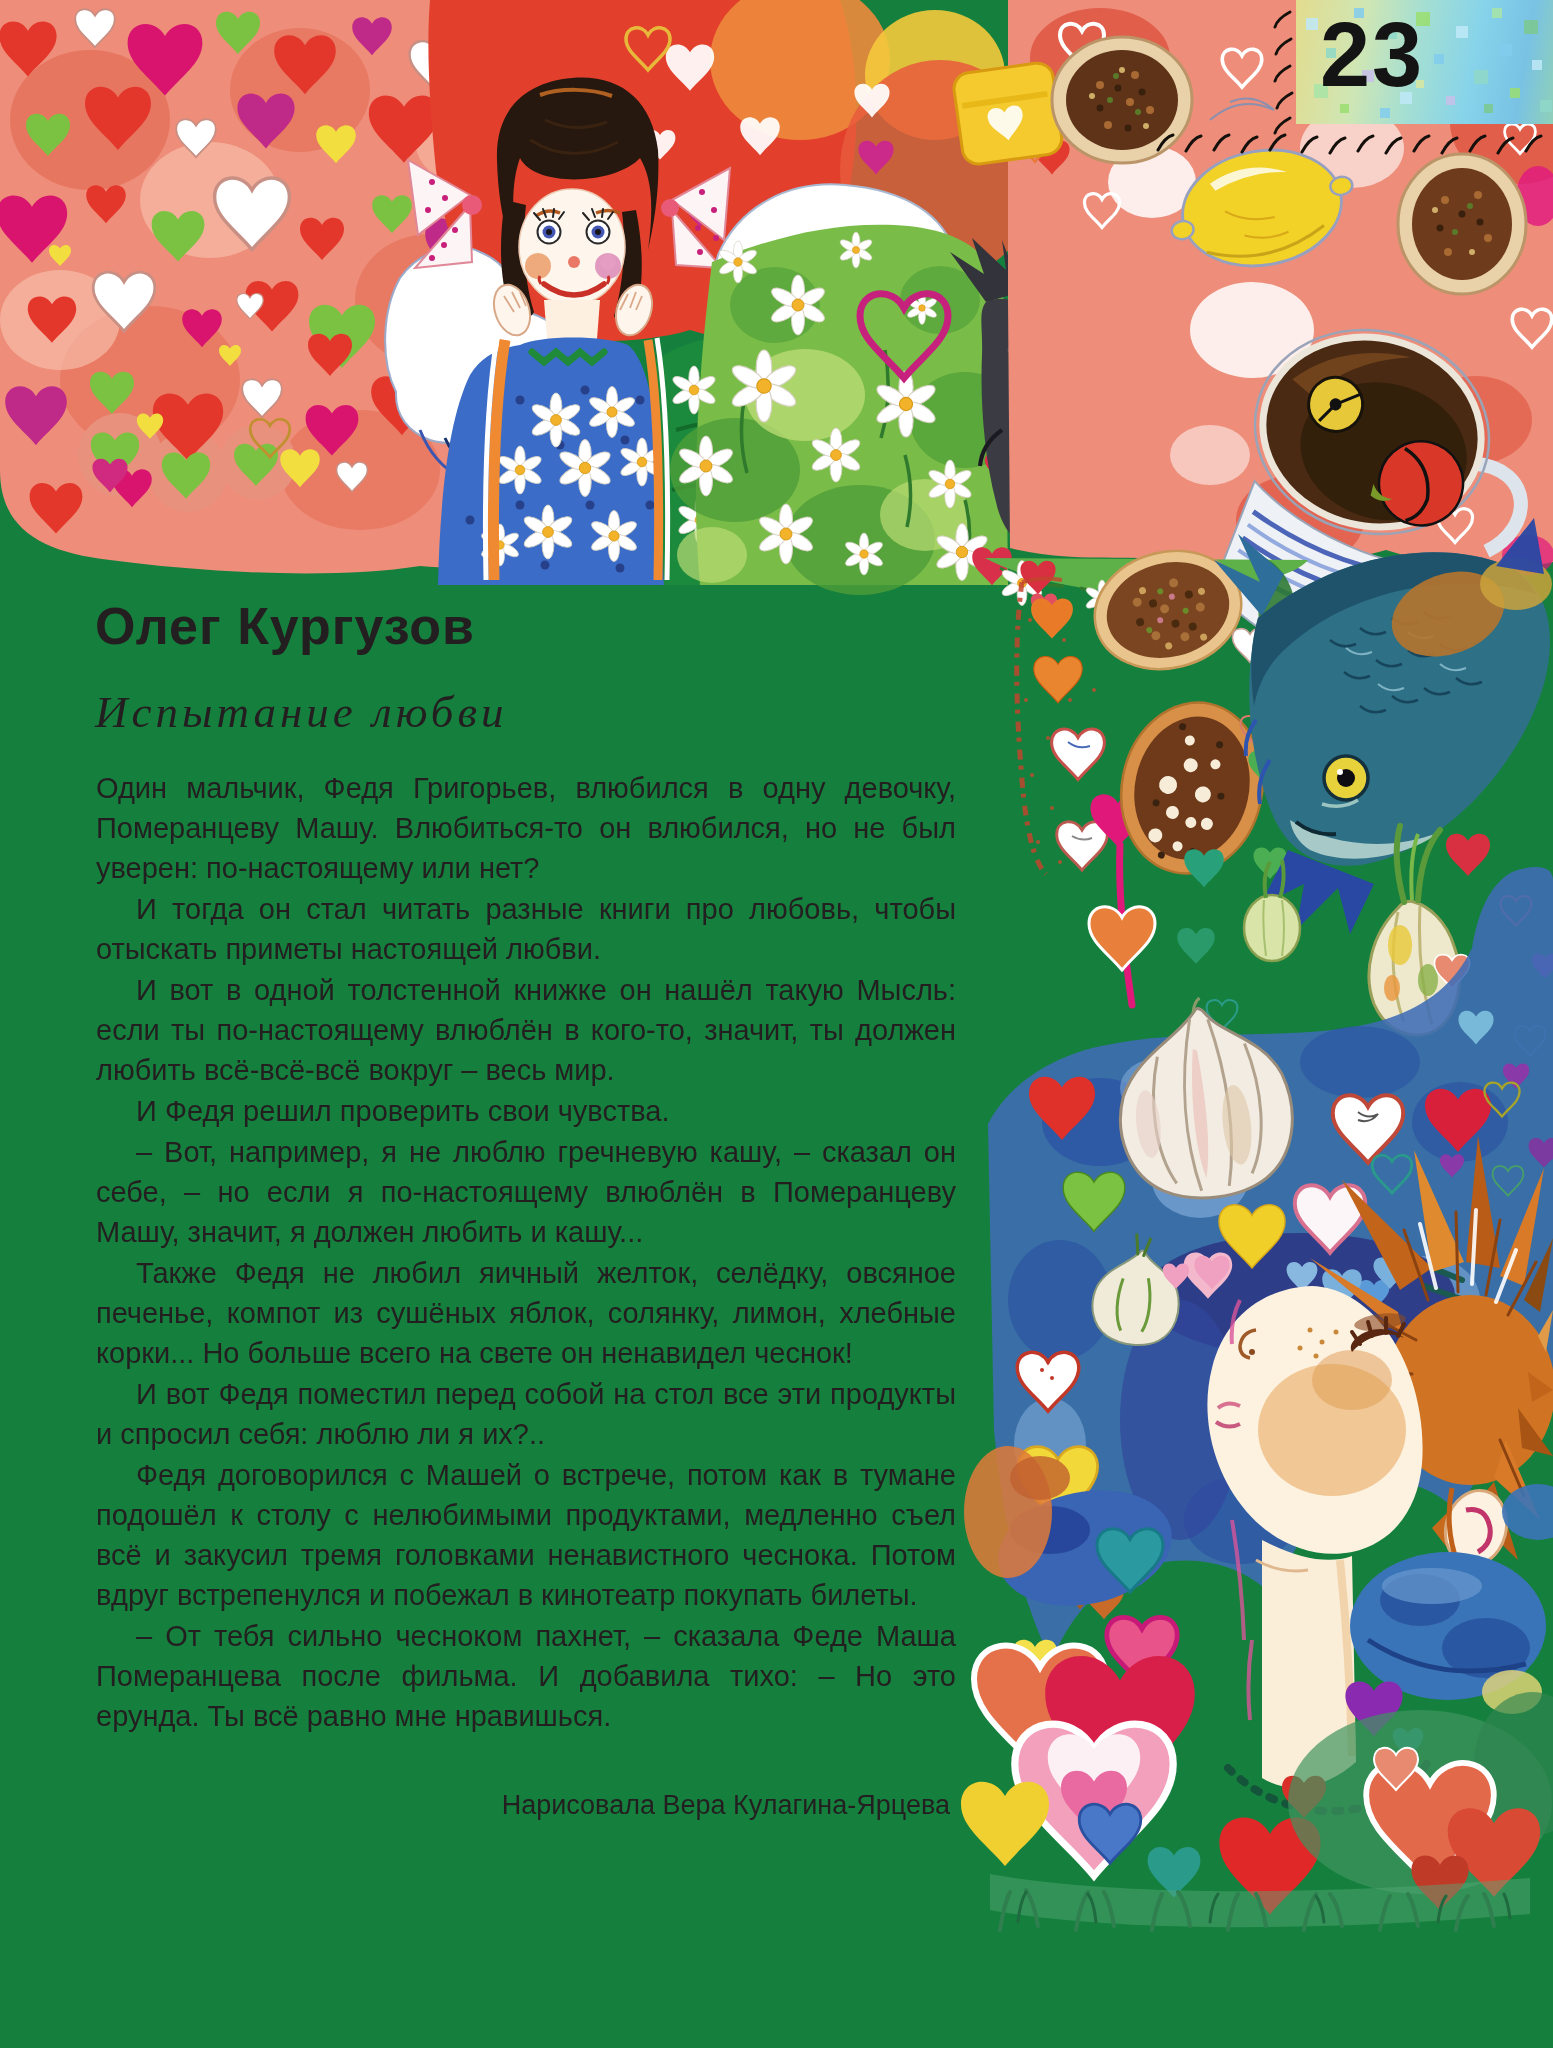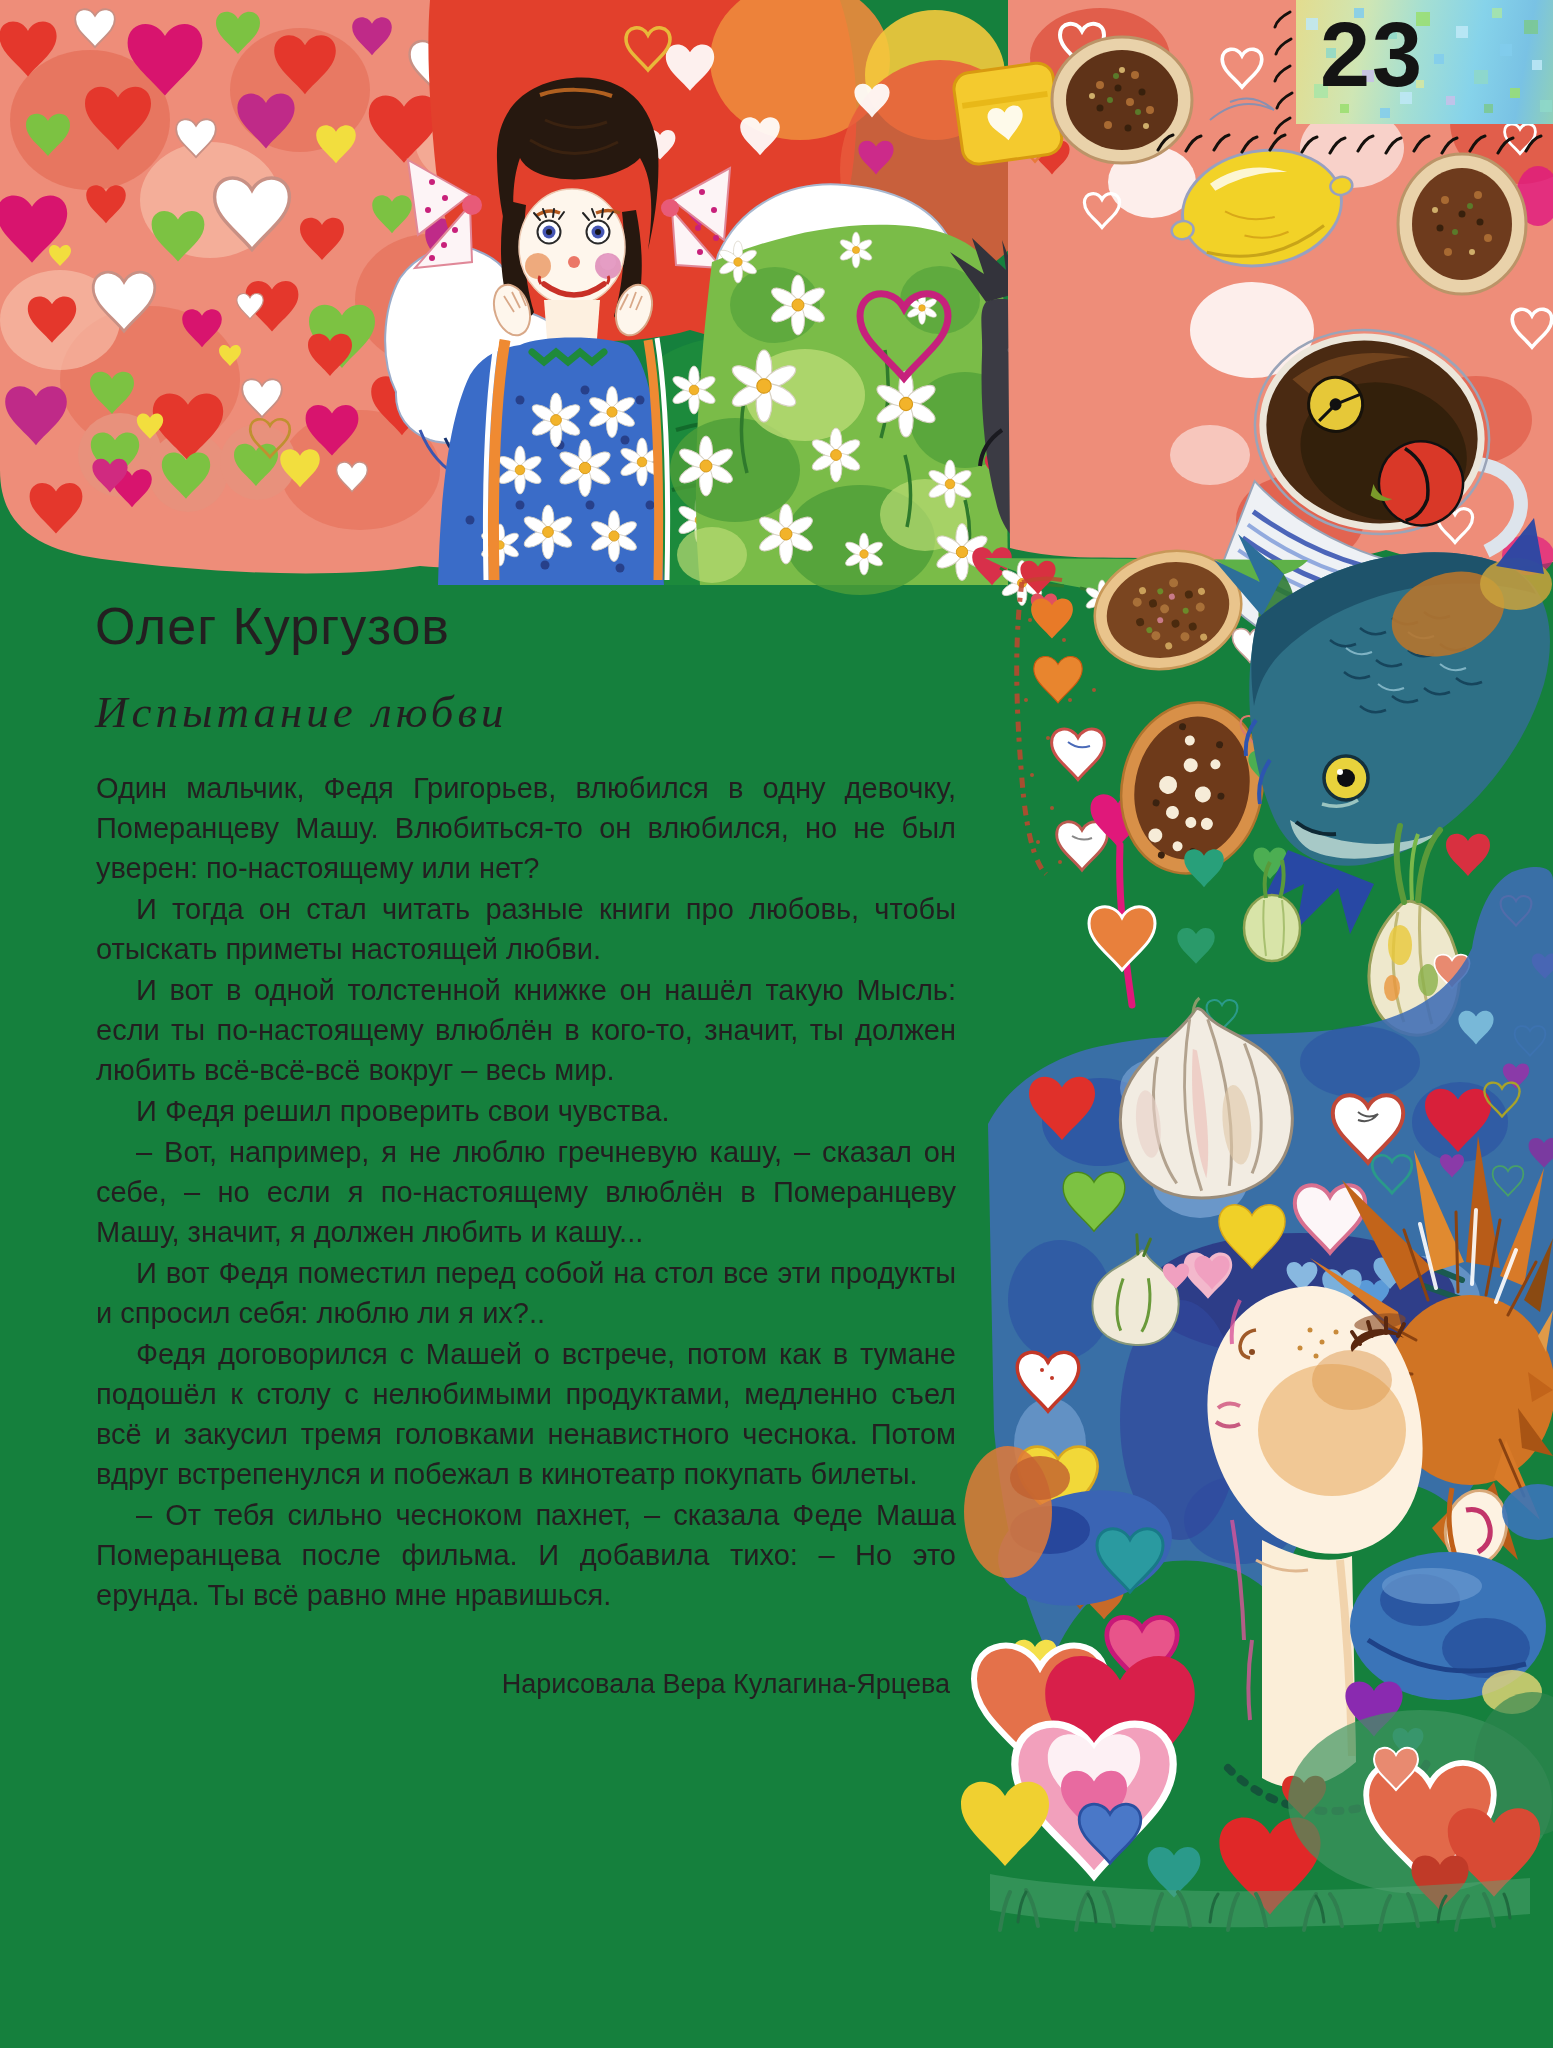--- a/index.html
+++ b/index.html
@@ -7,21 +7,21 @@
         font-family:"Liberation Sans",sans-serif;color:#231f20;margin:0 auto}
   .illu{position:absolute;left:0;top:0;width:1553px;height:2048px;pointer-events:none}
   
   .badge{position:absolute;top:0;left:1296px;width:257px;height:124px;
          background:linear-gradient(100deg,#e3dc8e 0%,#cfe6b4 26%,#a5dfd2 46%,#86d3ea 68%,#79c2e4 86%,#8fd0b8 100%)}
   .badge .pix{position:absolute;left:0;top:0}
   .badge .num{position:absolute;left:24px;top:10px;font-size:90px;line-height:1;font-weight:700;
               letter-spacing:2px;color:#141414;font-family:"Liberation Sans",sans-serif}
   
   .text-col{position:absolute;left:95px;top:596px;width:862px}
-  h1.author{font-size:52px;font-weight:400;letter-spacing:1px;margin:0 0 30px}
+  h1.author{font-size:52px;font-weight:700;letter-spacing:1px;margin:0 0 30px}
   h2.title{font-family:Liberation Serif, serif;font-style:italic;font-weight:400;
            font-size:45px;letter-spacing:4px;margin:0 0 30px}
   .body p{margin:1px;font-size:29px;line-height:40px;text-align:justify;text-indent:40px}
   .body p:first-child{text-indent:0}
   .credit{margin-top:54px;font-size:27px;position:relative;left:215px;width:640px;text-align:right}
 </style>
 </head>
 <body>
 
 <div class="page">
@@ -726,20 +726,21 @@
 
   <div class="text-col">
     <h1 class="author">Олег Кургузов</h1>
     <h2 class="title">Испытание любви</h2>
     <div class="body">
       <p>Один мальчик, Федя Григорьев, влюбился в одну девочку, Померанцеву Машу. Влюбиться-то он влюбился, но не был уверен: по-настоящему или нет?</p>
       <p>И тогда он стал читать разные книги про любовь, чтобы отыскать приметы настоящей любви.</p>
       <p>И вот в одной толстенной книжке он нашёл такую Мысль: если ты по-настоящему влюблён в кого-то, значит, ты должен любить всё-всё-всё вокруг – весь мир.</p>
       <p>И Федя решил проверить свои чувства.</p>
       <p>– Вот, например, я не люблю гречневую кашу, – сказал он себе, – но если я по-настоящему влюблён в Померанцеву Машу, значит, я должен любить и кашу...</p>
+      <p>Также Федя не любил яичный желток, селёдку, овсяное печенье, компот из сушёных яблок, солянку, лимон, хлебные корки... Но больше всего на свете он ненавидел чеснок!</p>
       <p>И вот Федя поместил перед собой на стол все эти продукты и спросил себя: люблю ли я их?..</p>
       <p>Федя договорился с Машей о встрече, потом как в тумане подошёл к столу с нелюбимыми продуктами, медленно съел всё и закусил тремя головками ненавистного чеснока. Потом вдруг встрепенулся и побежал в кинотеатр покупать билеты.</p>
       <p>– От тебя сильно чесноком пахнет, – сказала Феде Маша Померанцева после фильма. И добавила тихо: – Но это ерунда. Ты всё равно мне нравишься.</p>
     </div>
     <div class="credit">Нарисовала Вера Кулагина-Ярцева</div>
   </div>
 
 </div>
 
 </body></html>

